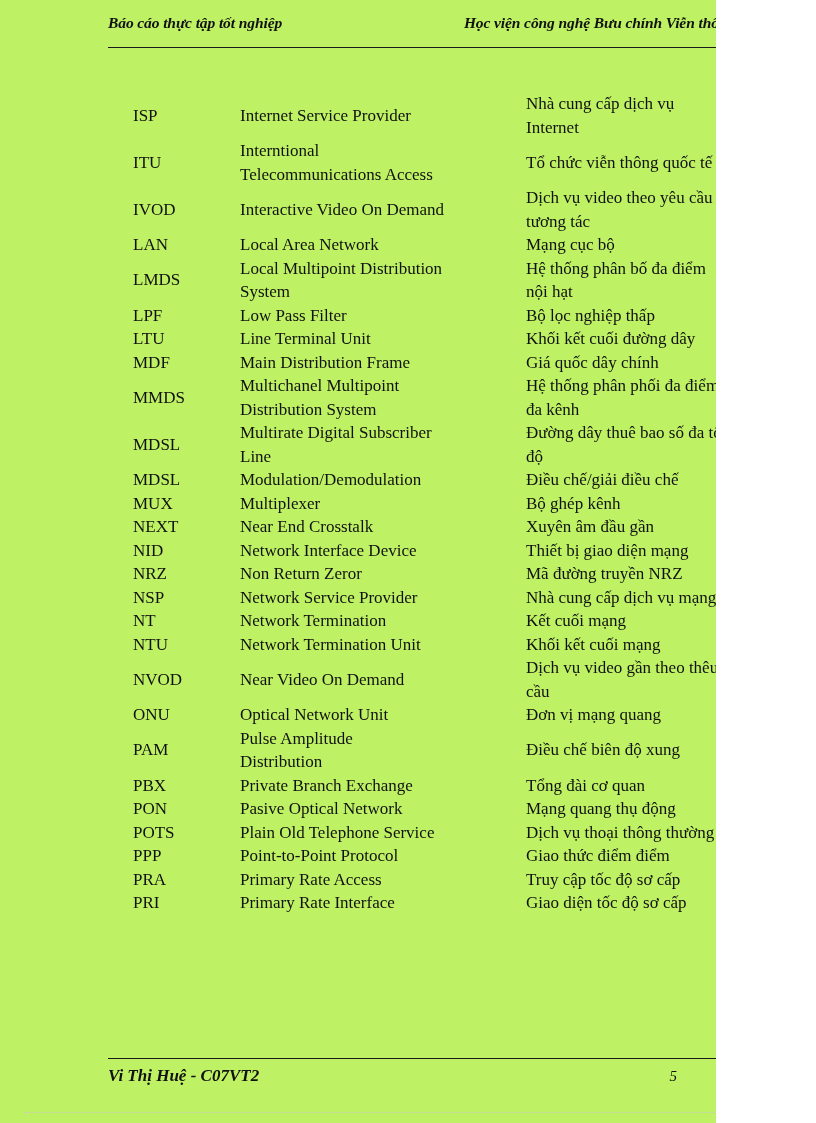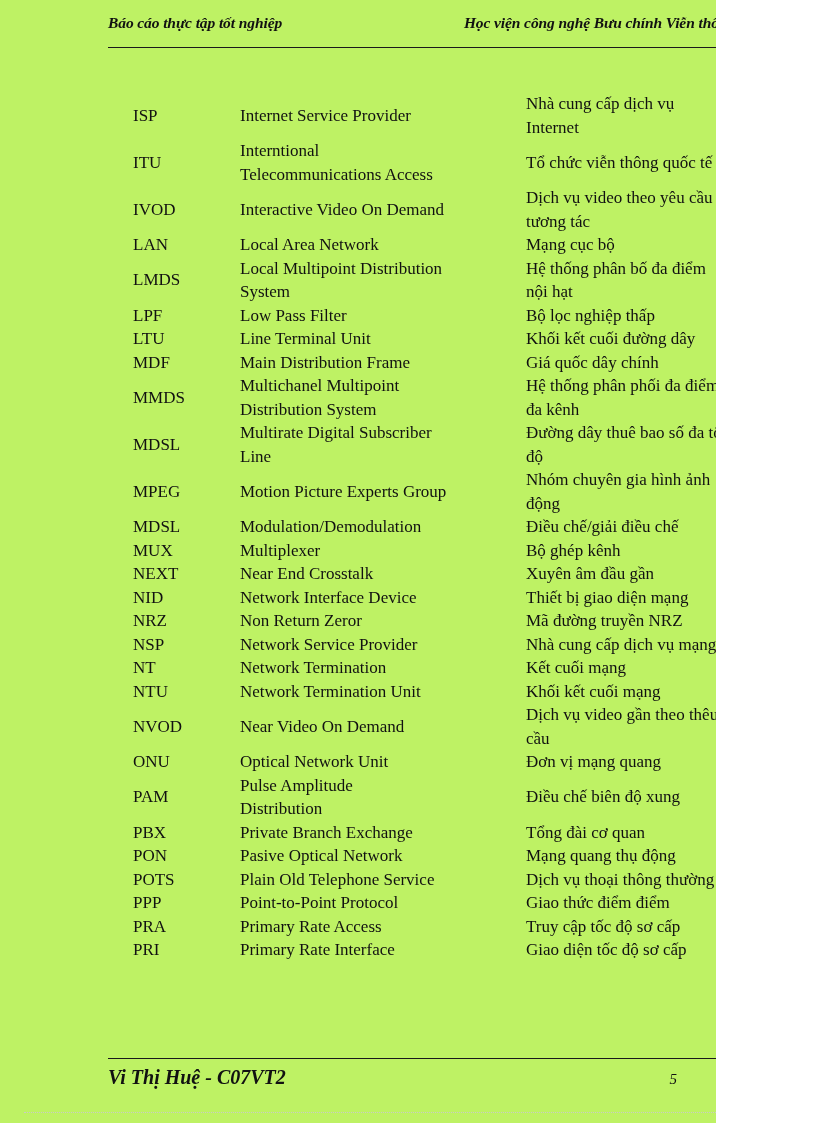--- a/index.html
+++ b/index.html
@@ -60,21 +60,21 @@
     left: 108px;
     top: 1066px;
     width: 627px;
     display: flex;
     justify-content: space-between;
     align-items: baseline;
   }
   .page-footer .ftr-author {
     font-style: italic;
     font-weight: bold;
-    font-size: 20px;
+    font-size: 17px;
     white-space: nowrap;
   }
   .page-footer .ftr-page {
     font-style: italic;
     font-size: 15px;
     padding-right: 58px;
   }
 
   .bottom-edge {
     position: absolute;
@@ -217,30 +217,20 @@
           <td class="cell-full col-full">
             <span class="line">Multirate  Digital  Subscriber</span>
             <span class="line">Line</span>
           </td>
           <td class="cell-viet col-viet">
             <span class="line">Đường dây thuê bao số đa tốc</span>
             <span class="line">độ</span>
           </td>
         </tr>
         <tr>
-          <td class="cell-abbr col-abbr">MPEG</td>
-          <td class="cell-full col-full">
-            <span class="line">Motion Picture Experts Group</span>
-          </td>
-          <td class="cell-viet col-viet">
-            <span class="line">Nhóm chuyên gia hình ảnh</span>
-            <span class="line">động</span>
-          </td>
-        </tr>
-        <tr>
           <td class="cell-abbr col-abbr">MDSL</td>
           <td class="cell-full col-full">
             <span class="line">Modulation/Demodulation</span>
           </td>
           <td class="cell-viet col-viet">
             <span class="line">Điều chế/giải  điều chế</span>
           </td>
         </tr>
         <tr>
           <td class="cell-abbr col-abbr">MUX</td>

